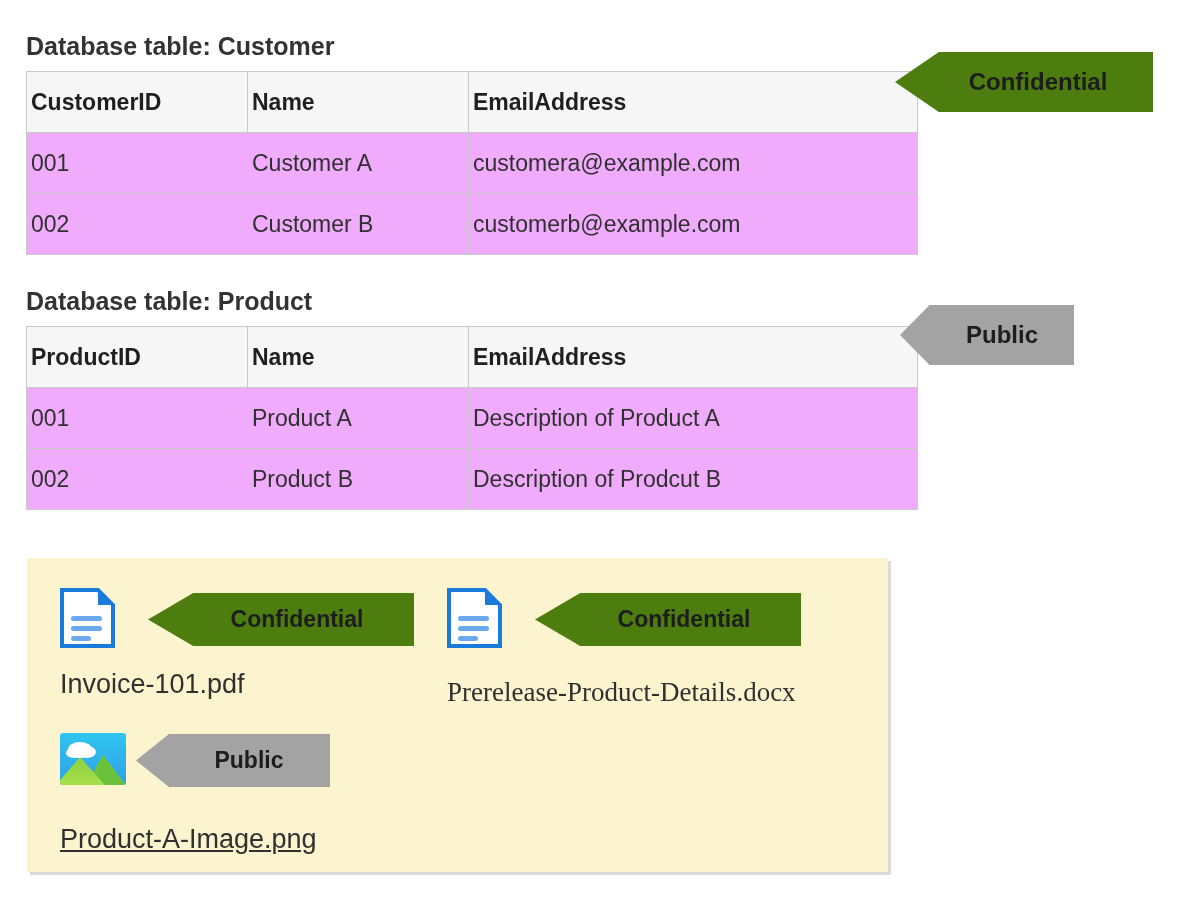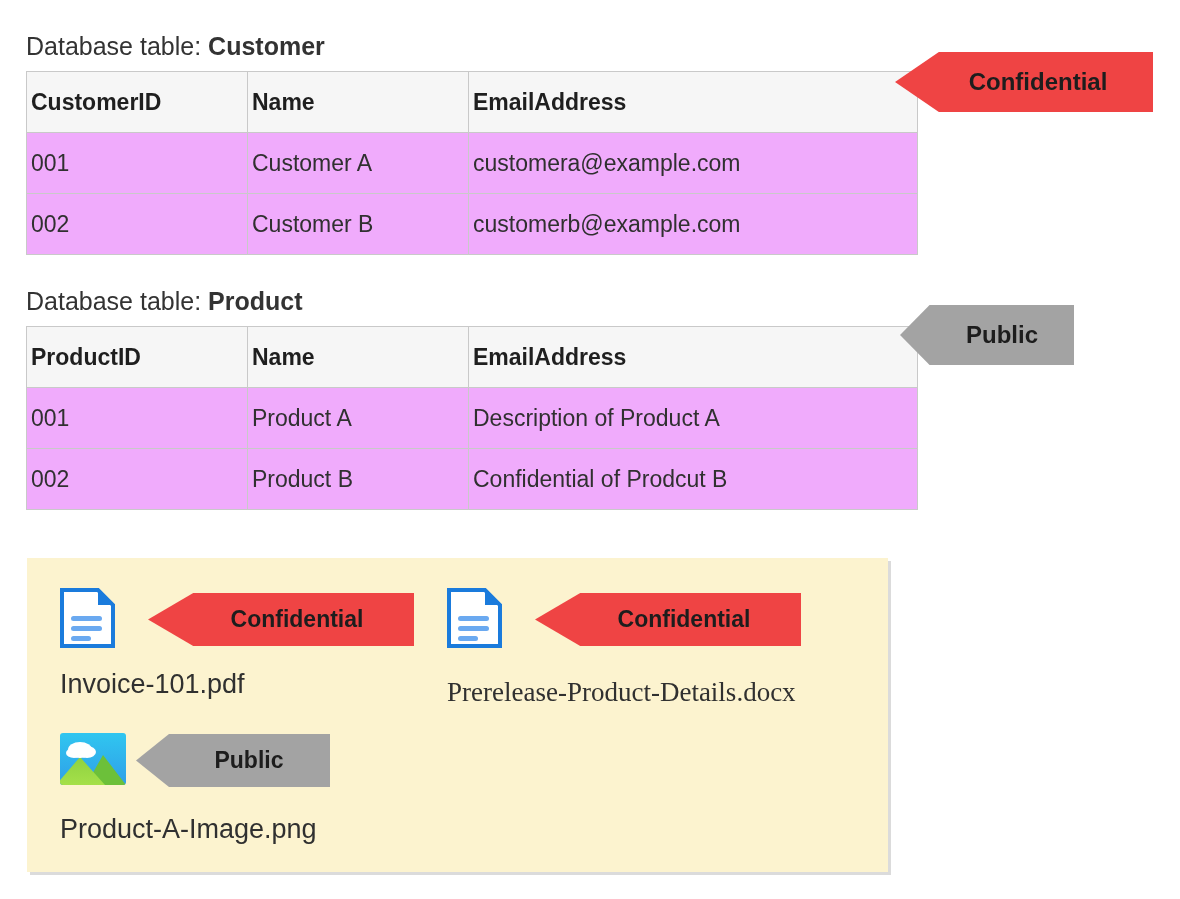--- a/index.html
+++ b/index.html
@@ -17,21 +17,21 @@
   }
 
   
   .table-section { position: absolute; }
   .table-caption {
     font-size: 25px;
     line-height: 1;
     color: #333333;
     white-space: nowrap;
   }
-  .table-caption .caption-label { font-weight: 400; }
+  .table-caption .caption-label { font-weight: 700; }
   .table-caption .caption-name  { font-weight: 700; }
 
   .db-table {
     border-collapse: collapse;
     table-layout: fixed;
     width: 864px;
     margin-top: 12px;
     border: 1px solid #c9c9c9;
     background: #ffffff;
   }
@@ -61,21 +61,21 @@
     position: absolute;
     display: flex;
     align-items: center;
     justify-content: center;
     font-weight: 700;
     color: #1d1d1d;
     white-space: nowrap;
     clip-path: polygon(0% 50%, 17% 0%, 100% 0%, 100% 100%, 17% 100%);
     box-sizing: border-box;
   }
-  .badge-confidential { background: #ef4444; }
+  .badge-confidential { background: #4d7c0f; }
   .badge-public       { background: #a3a3a3; }
 
   
   .file-panel {
     position: absolute;
     left: 27px;
     top: 558px;
     width: 861px;
     height: 314px;
     background: #fcf3cf;
@@ -141,21 +141,21 @@
     </thead>
     <tbody>
       <tr>
         <td class="col-1">001</td>
         <td class="col-2">Product A</td>
         <td class="col-3">Description of Product A</td>
       </tr>
       <tr>
         <td class="col-1">002</td>
         <td class="col-2">Product B</td>
-        <td class="col-3">Confidential of Prodcut B</td>
+        <td class="col-3">Description of Prodcut B</td>
       </tr>
     </tbody>
   </table>
 </div>
 
 <div class="badge badge-public" style="left:900px; top:305px; width:174px; height:60px; font-size:24px; padding-left:30px;">
   <span>Public</span>
 </div>
 
 <div class="file-panel">
@@ -211,19 +211,19 @@
         <g clip-path="url(#frameClip)">
           <rect x="0" y="0" width="66" height="52" fill="url(#skyGrad)"></rect>
           <path d="M26 52 L43 22 L66 52 Z" fill="#6cc03a"></path>
           <path d="M-4 52 L20 24 L45 52 Z" fill="url(#hillGrad)"></path>
           <ellipse cx="20" cy="17" rx="12" ry="8" fill="#ffffff"></ellipse>
           <ellipse cx="27" cy="19" rx="9" ry="6" fill="#ffffff"></ellipse>
           <ellipse cx="14" cy="20" rx="8" ry="5" fill="#ffffff"></ellipse>
         </g>
       </svg>
     </span>
-    <div class="file-name" style="margin-top:31px;">Product-A-Image.png</div>
+    <div class="file-name" style="margin-top:41px;text-decoration:underline;">Product-A-Image.png</div>
   </div>
   <div class="badge badge-public" style="left:109px; top:176px; width:194px; height:53px; font-size:23px; padding-left:32px;">
     <span>Public</span>
   </div>
 
 </div>
 
 </body></html>

